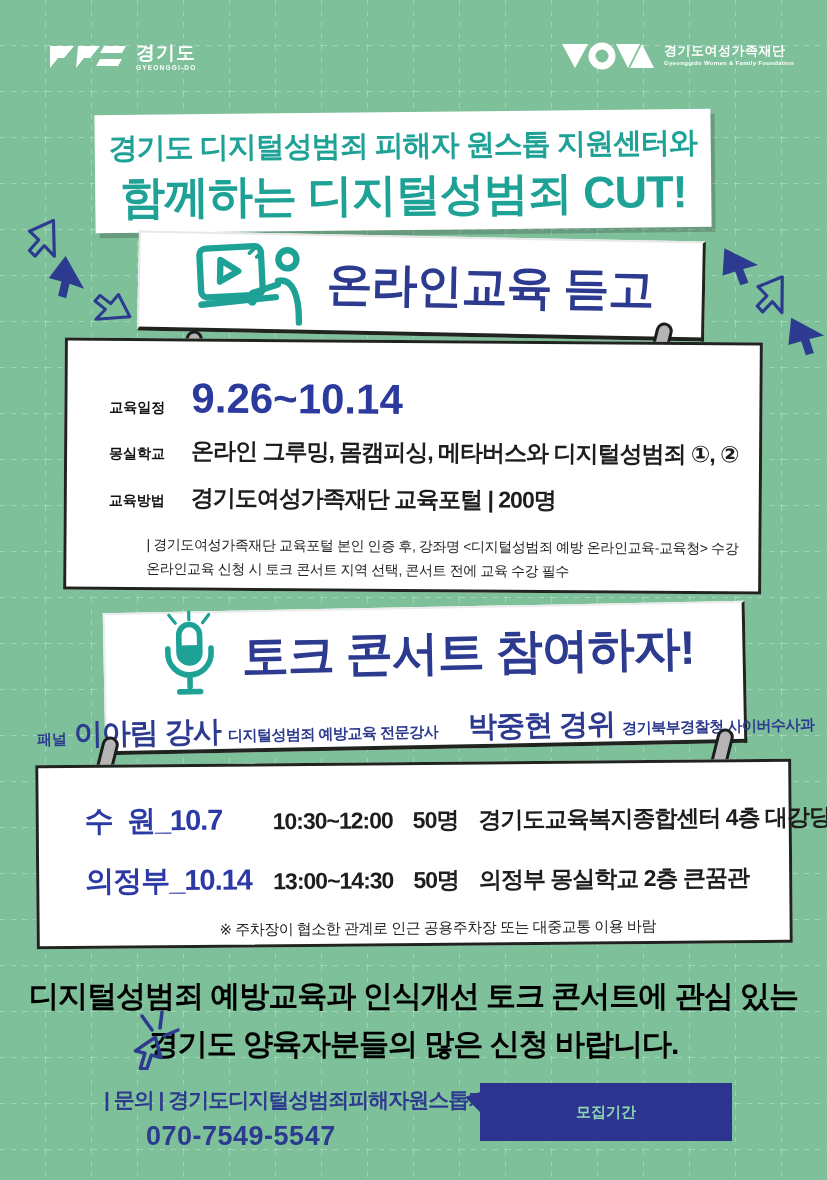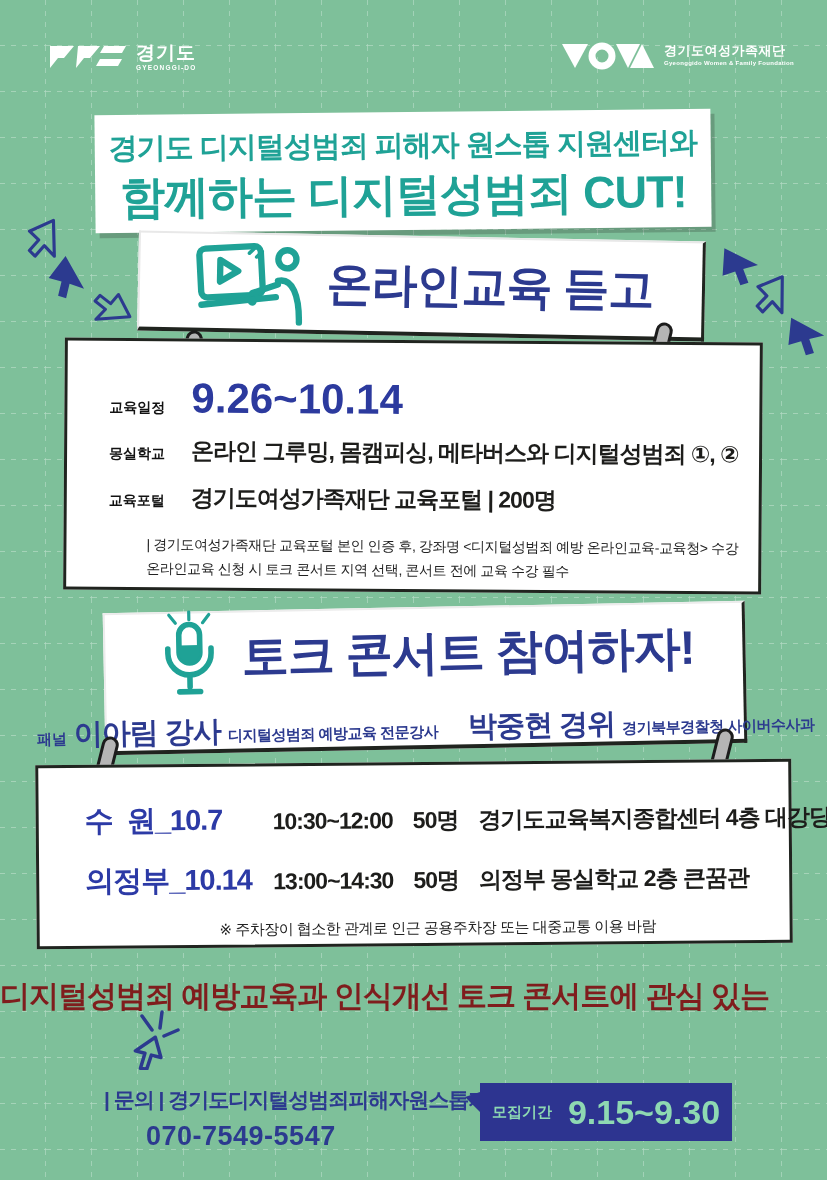--- a/index.html
+++ b/index.html
@@ -69,21 +69,21 @@
     border:3px solid #20241f;transform:rotate(-0.5deg);
     box-sizing:border-box;padding:34px 0 0 46px;
   }
   .sch-row{display:flex;align-items:baseline;gap:20px;margin-bottom:20px;white-space:nowrap;}
   .sch-city{font-size:29px;font-weight:900;color:#2c3aa6;flex:0 0 168px;white-space:pre;letter-spacing:-1px;}
   .sch-time,.sch-cap,.sch-venue{font-size:23px;font-weight:900;color:#1d1d1b;letter-spacing:-1px;}
   .sch-note{text-align:center;font-size:15px;color:#222;margin-top:4px;letter-spacing:-0.5px;}
 
   
   .message{
-    left:0;top:972px;width:827px;text-align:left;color:#7f1d1d;
+    left:0;top:972px;width:827px;text-align:center;color:#000000;
     font-size:30px;font-weight:600;line-height:1.6;letter-spacing:-1px;
   }
   .message b{font-weight:900;}
 
   
   .contact{left:104px;top:1086px;color:#2c3a8f;}
   .contact-line1{font-size:21px;font-weight:900;letter-spacing:-1px;white-space:nowrap;}
   .contact-phone{font-size:27px;font-weight:900;letter-spacing:0.5px;margin:7px 0 0 42px;}
   .recruit-box{
     left:480px;top:1083px;width:252px;height:58px;background:#2d3490;
@@ -207,21 +207,21 @@
   <div class="abs card detail-card">
     <div class="info-row">
       <span class="info-label">교육일정</span>
       <span class="info-value-date">9.26~10.14</span>
     </div>
     <div class="info-row">
       <span class="info-label">몽실학교</span>
       <span class="info-value">온라인 그루밍, 몸캠피싱, 메타버스와 디지털성범죄 ①, ②</span>
     </div>
     <div class="info-row">
-      <span class="info-label">교육포털</span>
+      <span class="info-label">교육방법</span>
       <span class="info-value">경기도여성가족재단 교육포털 | 200명</span>
     </div>
     <div class="footnote">
       <div>| 경기도여성가족재단 교육포털 본인 인증 후, 강좌명 &lt;디지털성범죄 예방 온라인교육-교육청&gt; 수강</div>
       <div>온라인교육 신청 시 토크 콘서트 지역 선택, 콘서트 전에 교육 수강 필수</div>
     </div>
   </div>
 
   <div class="abs card banner2">
     <div class="banner2-top">
@@ -261,32 +261,32 @@
       <span class="sch-city">의정부_10.14</span>
       <span class="sch-time">13:00~14:30</span>
       <span class="sch-cap">50명</span>
       <span class="sch-venue">의정부 몽실학교 2층 큰꿈관</span>
     </div>
     <div class="sch-note">※ 주차장이 협소한 관계로 인근 공용주차장 또는 대중교통 이용 바람</div>
   </div>
 
   <div class="abs message">
     <div><span>디지털성범죄 </span><b>예방교육</b><span>과 인식개선 </span><b>토크 콘서트</b><span>에 관심 있는</span></div>
+    <div>경기도 양육자분들의 많은 신청 바랍니다.</div>
   </div>
 
   <div class="abs" style="left:122px;top:1008px;">
     <svg class="arrow-svg" width="62" height="62" viewBox="0 0 62 62" fill="none" stroke="#2c3a8f" stroke-width="3.5" stroke-linecap="round" stroke-linejoin="round">
       <path d="M30,22 L20,8 M38,20 L40,4 M42,28 L56,22"></path>
       <polygon points="36,30 14,40 23,44 16,58 22,60 29,47 38,51" transform="rotate(-10 30 45)"></polygon>
     </svg>
   </div>
 
   <div class="abs contact">
     <div class="contact-line1"><span>| 문의 |</span> <span>경기도디지털성범죄피해자원스톱지원센터</span></div>
     <div class="contact-phone">070-7549-5547</div>
   </div>
 
   <div class="abs recruit-box">
     <span class="recruit-label">모집기간</span>
-    <span class="recruit-period">9.15~9.30</span>
   </div>
 
 </div>
 
 </body></html>

